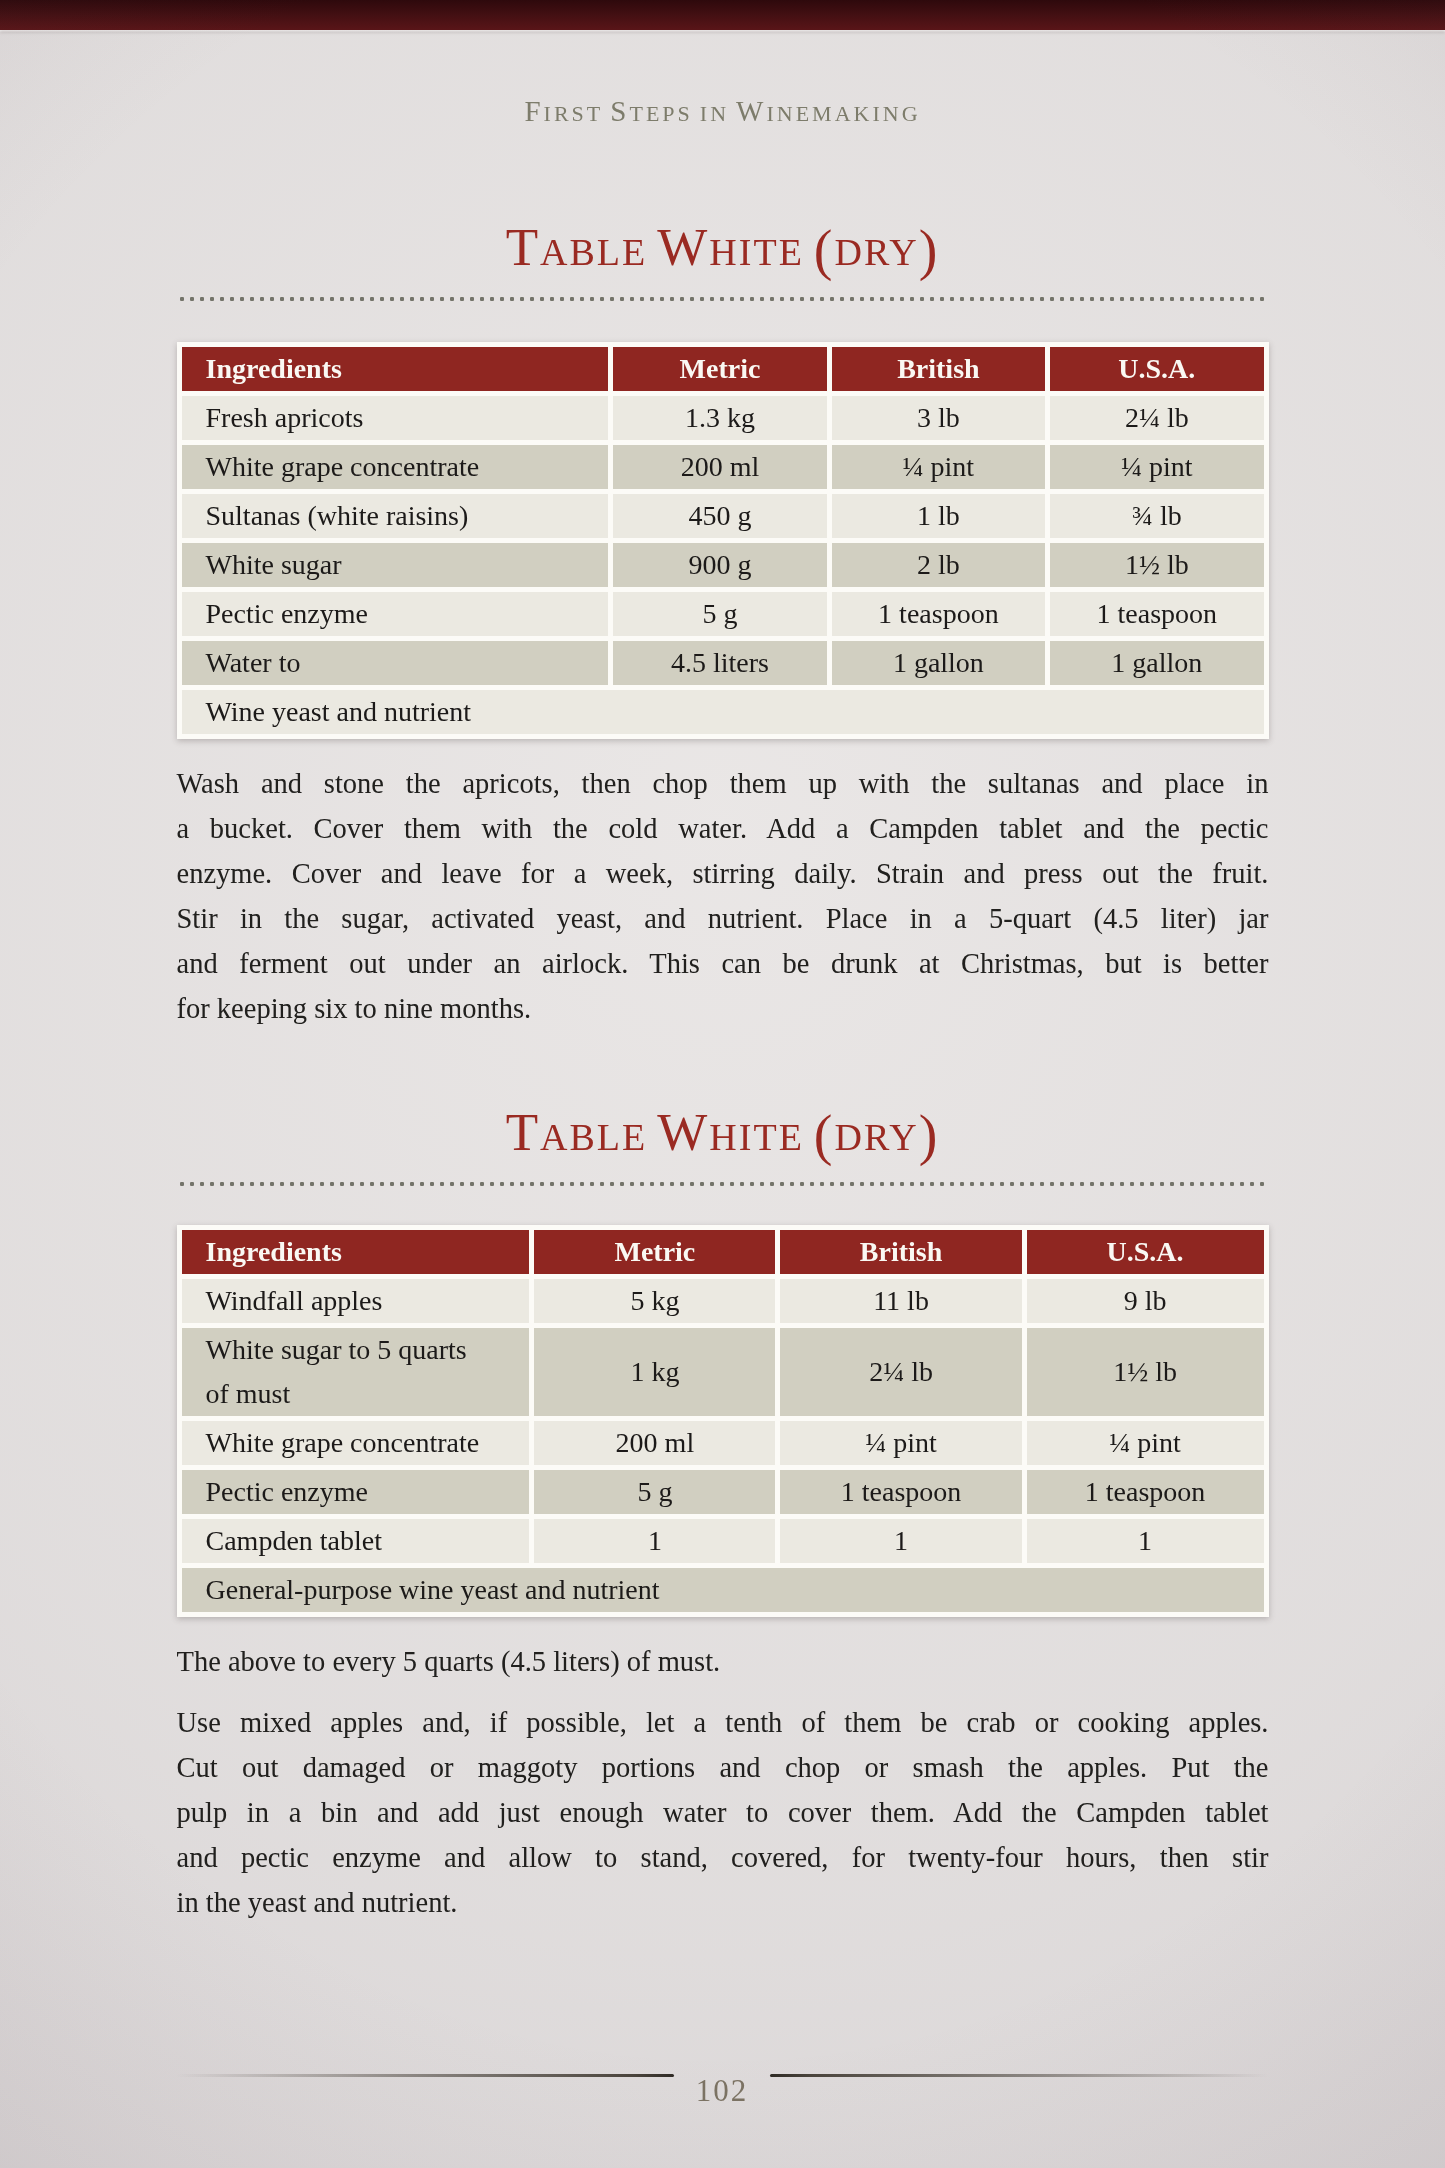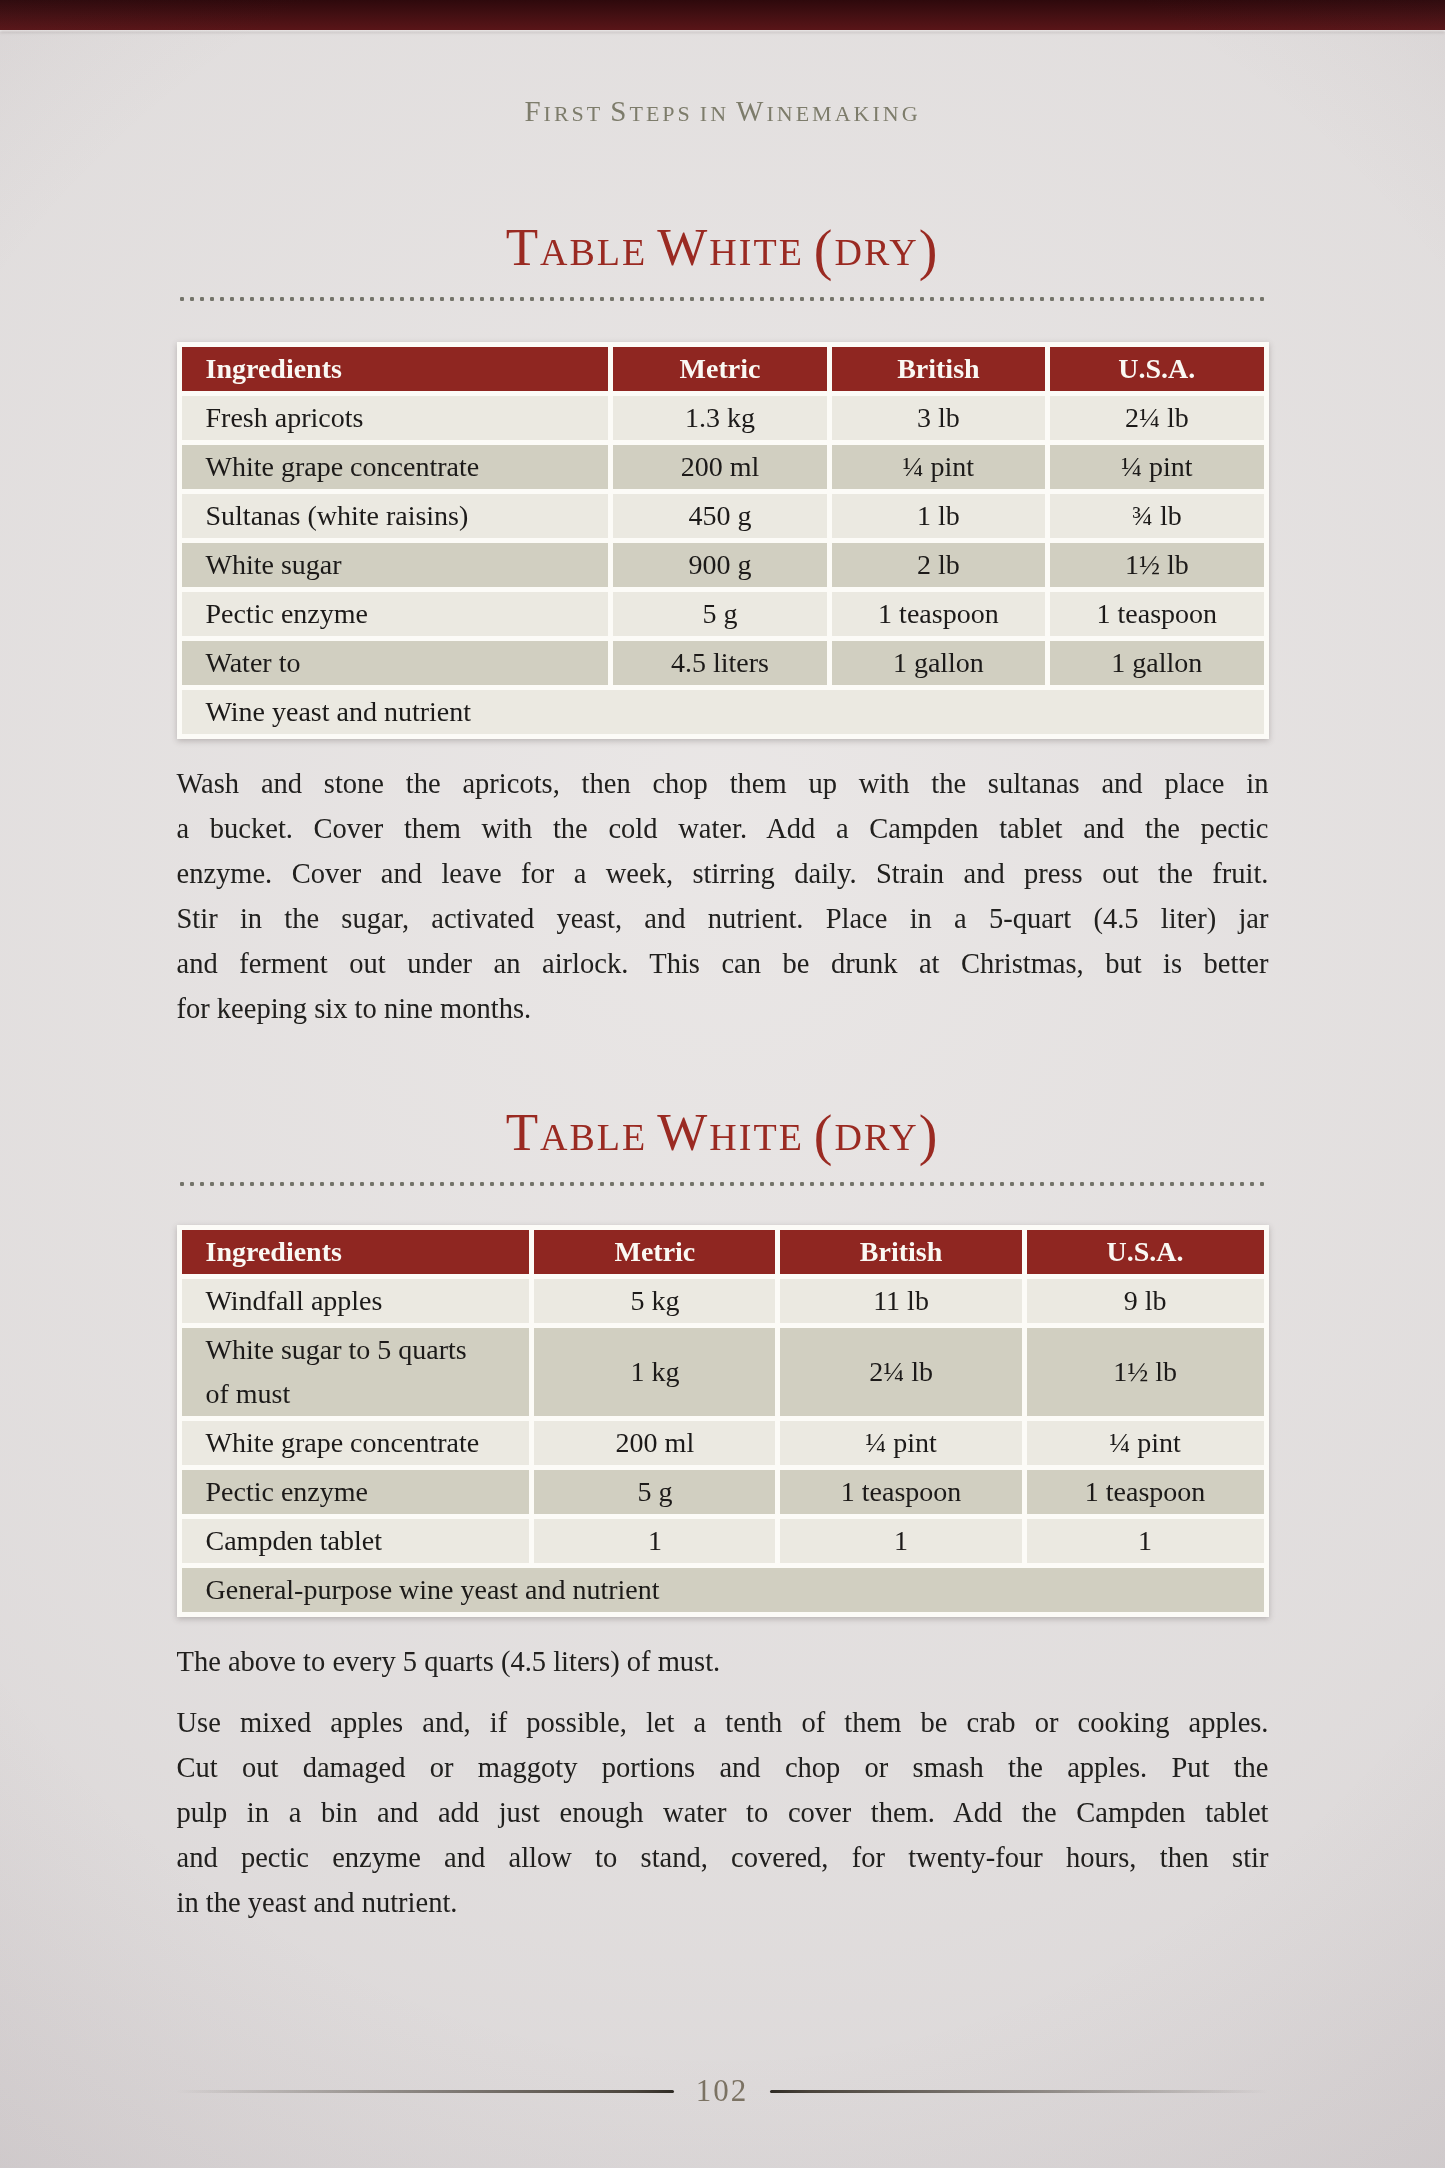--- a/index.html
+++ b/index.html
@@ -49,21 +49,21 @@
   .recipe-table tr.dark td{background:#d1cfc1;}
   .recipe-table td.span-cell{text-align:left;padding-left:24px;}
   
   .para{margin-top:22px;font-size:28.5px;color:#21201e;}
   .para .para-line{line-height:45px;}
   .para .para-line:not(:last-child){text-align:justify;text-align-last:justify;}
   .para.note{margin-top:22px;}
   .para.second-body{margin-top:16px;}
   
   .footer{position:absolute;z-index:6;left:176px;top:2074px;width:1092px;
-    display:flex;align-items:center;}
+    display:flex;}
   .rule{flex:1;height:3px;border-radius:2px;}
   .rule-left{background:linear-gradient(to right,rgba(80,74,66,0) 0%,rgba(80,74,66,.55) 45%,#4a443c 92%,#2f2b25 100%);}
   .rule-right{background:linear-gradient(to left,rgba(80,74,66,0) 0%,rgba(80,74,66,.55) 45%,#4a443c 92%,#2f2b25 100%);}
   .page-num{padding:0 22px;font-size:31px;color:#7b7263;letter-spacing:2px;line-height:34px;}
 </style>
 </head>
 <body>
 
 <div>
   <div class="top-bar"></div>

